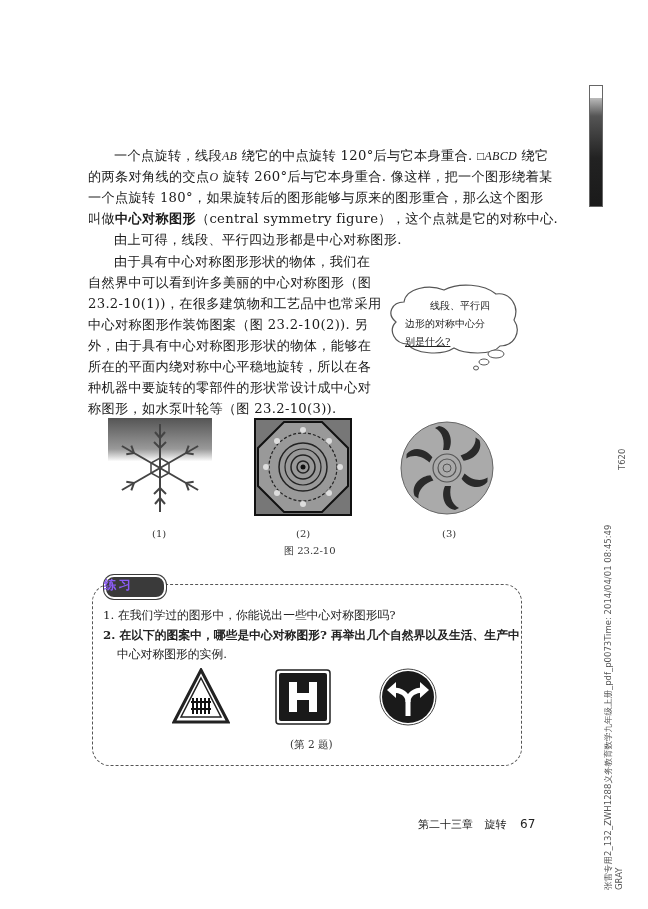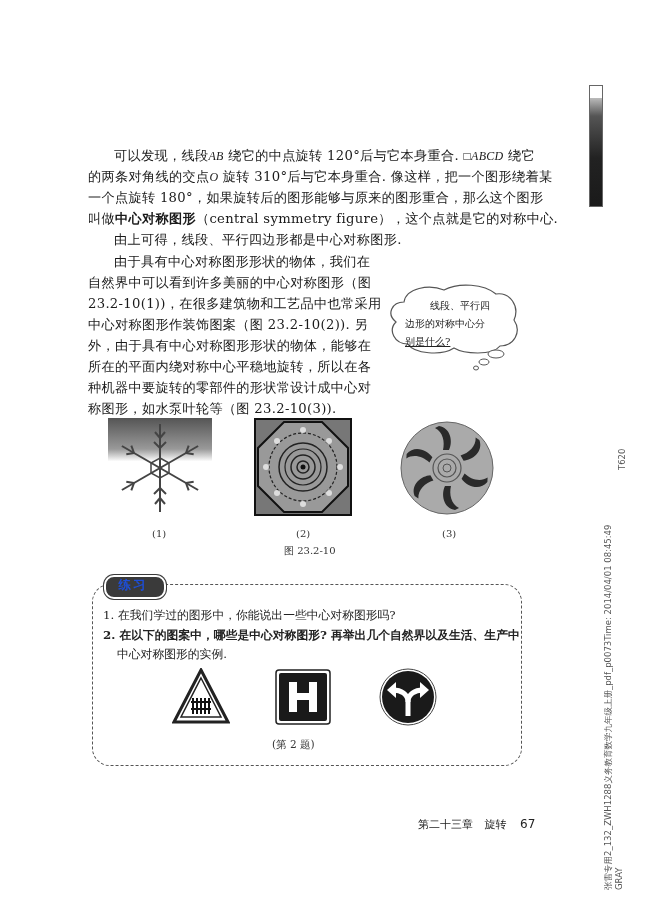--- a/index.html
+++ b/index.html
@@ -15,24 +15,24 @@
   .ex-text { position:absolute; font-size:11.8px; line-height:19px; color:#222; white-space:nowrap; }
   .vtext { position:absolute; transform-origin:left top; transform:rotate(-90deg); font-family:"DejaVu Sans", sans-serif;
            font-size:8.5px; color:#555; white-space:nowrap; }
 </style>
 </head>
 <body>
 
 <div class="abs" style="left:589px; top:85px; width:12px; height:120px; border:1px solid #666; background:linear-gradient(#fff 0 10%, #bbb 10%, #555 25%, #222 60%, #1a1a1a 100%);"></div>
 
 <div class="para" style="left:114px; top:146px;">
-  <span>可以发现，线段</span><span class="it">AB</span><span> 绕它的中点旋转 120°后与它本身重合.</span> <span class="it">□ABCD</span><span> 绕它</span>
+  <span>一个点旋转，线段</span><span class="it">AB</span><span> 绕它的中点旋转 120°后与它本身重合.</span> <span class="it">□ABCD</span><span> 绕它</span>
 </div>
 <div class="para" style="left:88px; top:167px;">
-  <span>的两条对角线的交点</span><span class="it">O</span><span> 旋转 310°后与它本身重合. 像这样，把一个图形绕着某</span>
+  <span>的两条对角线的交点</span><span class="it">O</span><span> 旋转 260°后与它本身重合. 像这样，把一个图形绕着某</span>
 </div>
 <div class="para" style="left:88px; top:188px;">
   <span>一个点旋转 180°，如果旋转后的图形能够与原来的图形重合，那么这个图形</span>
 </div>
 <div class="para" style="left:88px; top:209px;">
   <span>叫做</span><b>中心对称图形</b><span>（central symmetry figure），这个点就是它的对称中心.</span>
 </div>
 
 <div class="para" style="left:114px; top:230px;">
   <span>由上可得，线段、平行四边形都是中心对称图形.</span>
@@ -146,21 +146,21 @@
   <circle cx="48" cy="48" r="4" fill="none" stroke="#555" stroke-width="1"></circle>
 </svg>
 
 <div class="caption" style="left:152px; top:528px;">(1)</div>
 <div class="caption" style="left:296px; top:528px;">(2)</div>
 <div class="caption" style="left:442px; top:528px;">(3)</div>
 <div class="caption" style="left:284px; top:544px;">图 23.2-10</div>
 
 <div class="abs" style="left:92px; top:584px; width:428px; height:180px; border:1.2px dashed #555; border-radius:18px;"></div>
 <div class="abs" style="left:104px; top:575px; width:58px; height:20px; background:#3a3a3a; border-radius:10px; border:2px solid #fff; box-shadow:0 0 0 1px #3a3a3a;"></div>
-<div class="abs sans" style="left:104px; top:577px; width:58px; text-align:center; color:#1d4ed8; font-size:12.5px; font-weight:bold; letter-spacing:2px;">练习</div>
+<div class="abs sans" style="left:104px; top:577px; width:58px; color:#8b5cf6; font-size:12.5px; font-weight:bold; letter-spacing:2px;">练习</div>
 
 <div class="ex-text" style="left:103px; top:606px;">1. 在我们学过的图形中，你能说出一些中心对称图形吗?</div>
 <div class="ex-text" style="left:103px; top:626px;font-weight:bold;">2. 在以下的图案中，哪些是中心对称图形? 再举出几个自然界以及生活、生产中</div>
 <div class="ex-text" style="left:117px; top:645px;">中心对称图形的实例.</div>
 
 <svg class="abs" style="left:172px; top:668px;" width="58" height="56" viewBox="0 0 58 56">
   <polygon points="29,2 56,54 2,54" fill="#fff" stroke="#222" stroke-width="3"></polygon>
   <polygon points="29,10 49,49 9,49" fill="none" stroke="#222" stroke-width="1.5"></polygon>
   <g stroke="#111" stroke-width="2">
     <line x1="19" y1="34" x2="39" y2="34"></line>
@@ -187,21 +187,21 @@
   <circle cx="29" cy="29" r="28" fill="#fff" stroke="#444" stroke-width="1"></circle>
   <circle cx="29" cy="29" r="26" fill="#1a1a1a"></circle>
   <g fill="none" stroke="#fff" stroke-width="5" stroke-linecap="butt">
     <path d="M29,48 L29,34 C29,26 22,22 14,22"></path>
     <path d="M29,34 C29,26 36,22 44,22"></path>
   </g>
   <polygon points="8,22 17,14 17,30" fill="#fff"></polygon>
   <polygon points="50,22 41,14 41,30" fill="#fff"></polygon>
 </svg>
 
-<div class="caption" style="left:272px; top:738px; font-size:10.5px;">(第 2 题)</div>
+<div class="caption" style="left:290px; top:738px; font-size:10.5px;">(第 2 题)</div>
 
 <div class="abs sans" style="left:418px; top:817px; font-size:11px; color:#222; white-space:nowrap;">
   <span>第二十三章</span>
   <span style="margin-left:8px;">旋转</span>
   <span style="margin-left:10px; font-size:12px;">67</span>
 </div>
 
 <div class="vtext" style="left:617px; top:470px;">T620</div>
 <div class="vtext" style="left:603px; top:890px;">张雷专用2_132_ZWH1288义务教育数学九年级上册_pdf_p0073Time: 2014/04/01 08:45:49</div>
 <div class="vtext" style="left:614px; top:890px;">GRAY</div>

